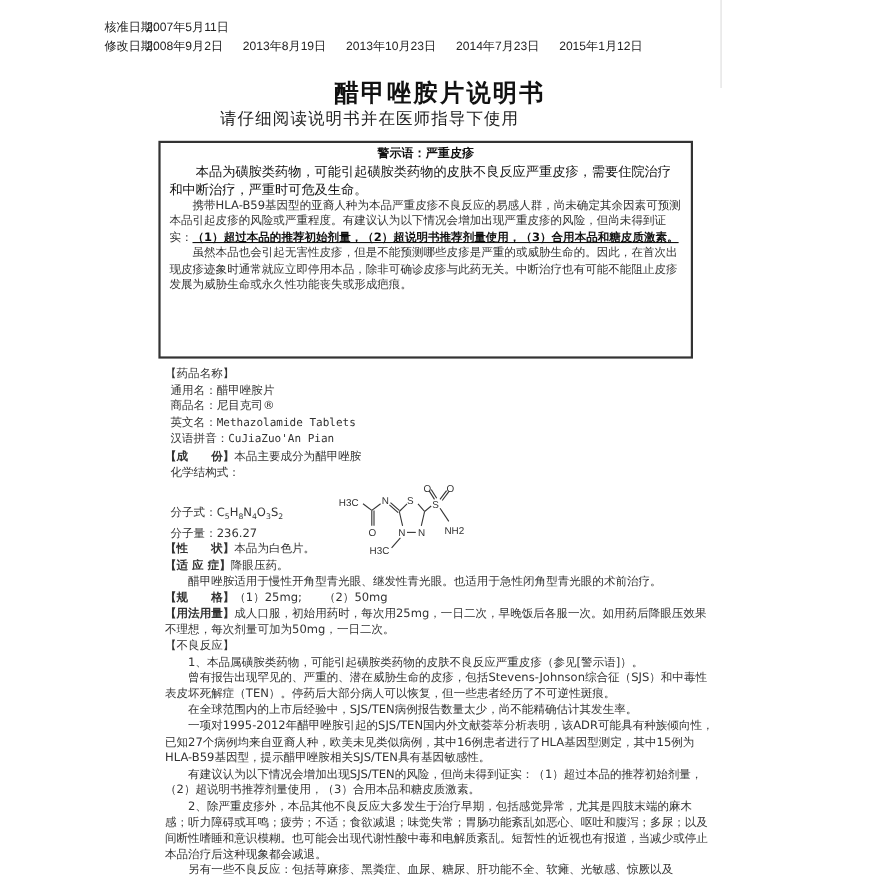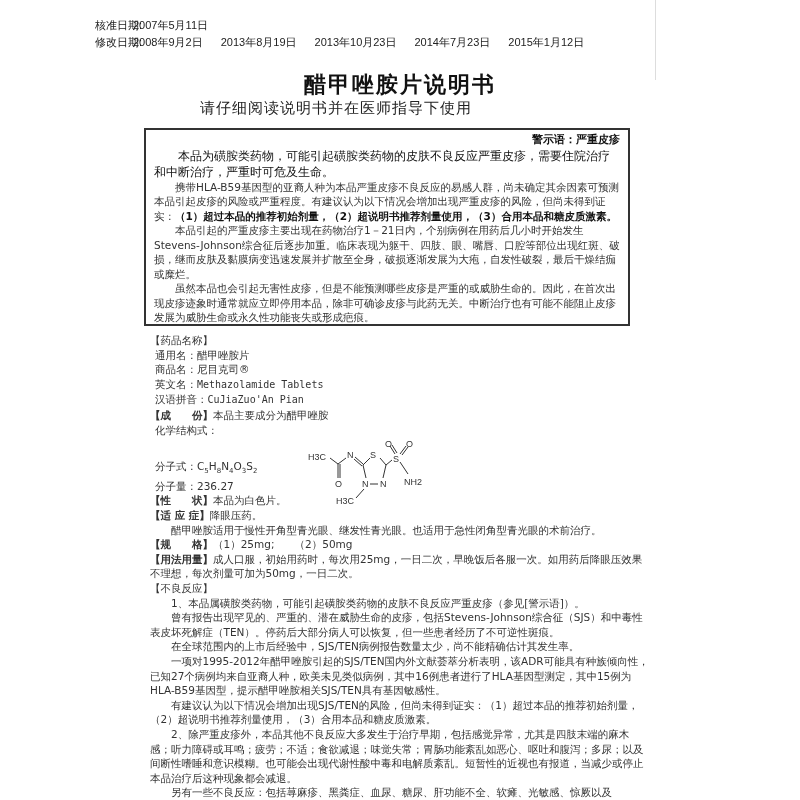--- a/index.html
+++ b/index.html
@@ -10,24 +10,24 @@
   .dates{position:absolute;left:95px;top:17px;font-size:11px;line-height:17px;color:#222;
          font-family:"Liberation Sans",sans-serif;}
   .dates .row{display:flex;white-space:nowrap;}
   .dates .lbl{width:38px;}
   .dates .d{margin-right:18px;}
   .title{position:absolute;left:0;width:800px;top:70px;text-align:center;font-size:22px;font-weight:bold;
          letter-spacing:2px;color:#111;}
   .subtitle{position:absolute;left:0;width:672px;top:99px;text-align:center;font-size:15px;color:#222;letter-spacing:1px;}
   .warnbox{position:absolute;left:144px;top:128px;width:486px;height:198px;border:2px solid #333;
            box-sizing:border-box;padding:3px 8px;font-size:10.5px;line-height:14.5px;color:#333;}
-  .warnbox .wtitle{text-align:right;font-weight:bold;font-size:11px;color:#111;}
+  .warnbox .wtitle{text-align:center;font-weight:bold;font-size:11px;color:#111;}
   .warnbox .lead{font-weight:normal;font-size:12px;line-height:16px;color:#111;text-indent:2em;}
   .warnbox p{margin:0;text-indent:2em;}
-  .warnbox b{color:#111;}
+  .warnbox b{color:#111;text-decoration:underline;}
   .body{position:absolute;left:150px;top:333px;width:500px;font-size:10.5px;line-height:14.6px;color:#333;}
   .body p{margin:0;}
   .ind1{padding-left:5px;}
   .ind2{text-indent:2em;}
   .hd{margin-left:-3px;}
   .mono{font-family:"DejaVu Sans Mono","Liberation Mono",monospace;font-size:10px;}
   .struct{position:absolute;left:300px;top:440px;width:150px;height:70px;}
   sub{font-size:7px;}
 </style>
 </head>
@@ -51,21 +51,20 @@
     </div>
   </div>
 
   <div class="title">醋甲唑胺片说明书</div>
   <div class="subtitle">请仔细阅读说明书并在医师指导下使用</div>
 
   <div class="warnbox">
     <div class="wtitle">警示语：严重皮疹</div>
     <div class="lead">本品为磺胺类药物，可能引起磺胺类药物的皮肤不良反应严重皮疹，需要住院治疗和中断治疗，严重时可危及生命。</div>
     <p><span>携带HLA-B59基因型的亚裔人种为本品严重皮疹不良反应的易感人群，尚未确定其余因素可预测本品引起皮疹的风险或严重程度。有建议认为以下情况会增加出现严重皮疹的风险，但尚未得到证实：</span><b>（1）超过本品的推荐初始剂量，（2）超说明书推荐剂量使用，（3）合用本品和糖皮质激素。</b></p>
-    <p>本品引起的严重皮疹主要出现在药物治疗1－21日内，个别病例在用药后几小时开始发生Stevens-Johnson综合征后逐步加重。临床表现为躯干、四肢、眼、嘴唇、口腔等部位出现红斑、破损，继而皮肤及黏膜病变迅速发展并扩散至全身，破损逐渐发展为大疱，自发性破裂，最后干燥结痂或糜烂。</p>
     <p>虽然本品也会引起无害性皮疹，但是不能预测哪些皮疹是严重的或威胁生命的。因此，在首次出现皮疹迹象时通常就应立即停用本品，除非可确诊皮疹与此药无关。中断治疗也有可能不能阻止皮疹发展为威胁生命或永久性功能丧失或形成疤痕。</p>
   </div>
 
   <div class="body">
     <p class="hd">【药品名称】</p>
     <p class="ind1">通用名：醋甲唑胺片</p>
     <p class="ind1">商品名：尼目克司®</p>
     <p class="ind1"><span>英文名：</span><span class="mono">Methazolamide Tablets</span></p>
     <p class="ind1"><span>汉语拼音：</span><span class="mono">CuJiaZuo'An Pian</span></p>
     <p class="hd"><b>【成　　份】</b><span>本品主要成分为醋甲唑胺</span></p>

